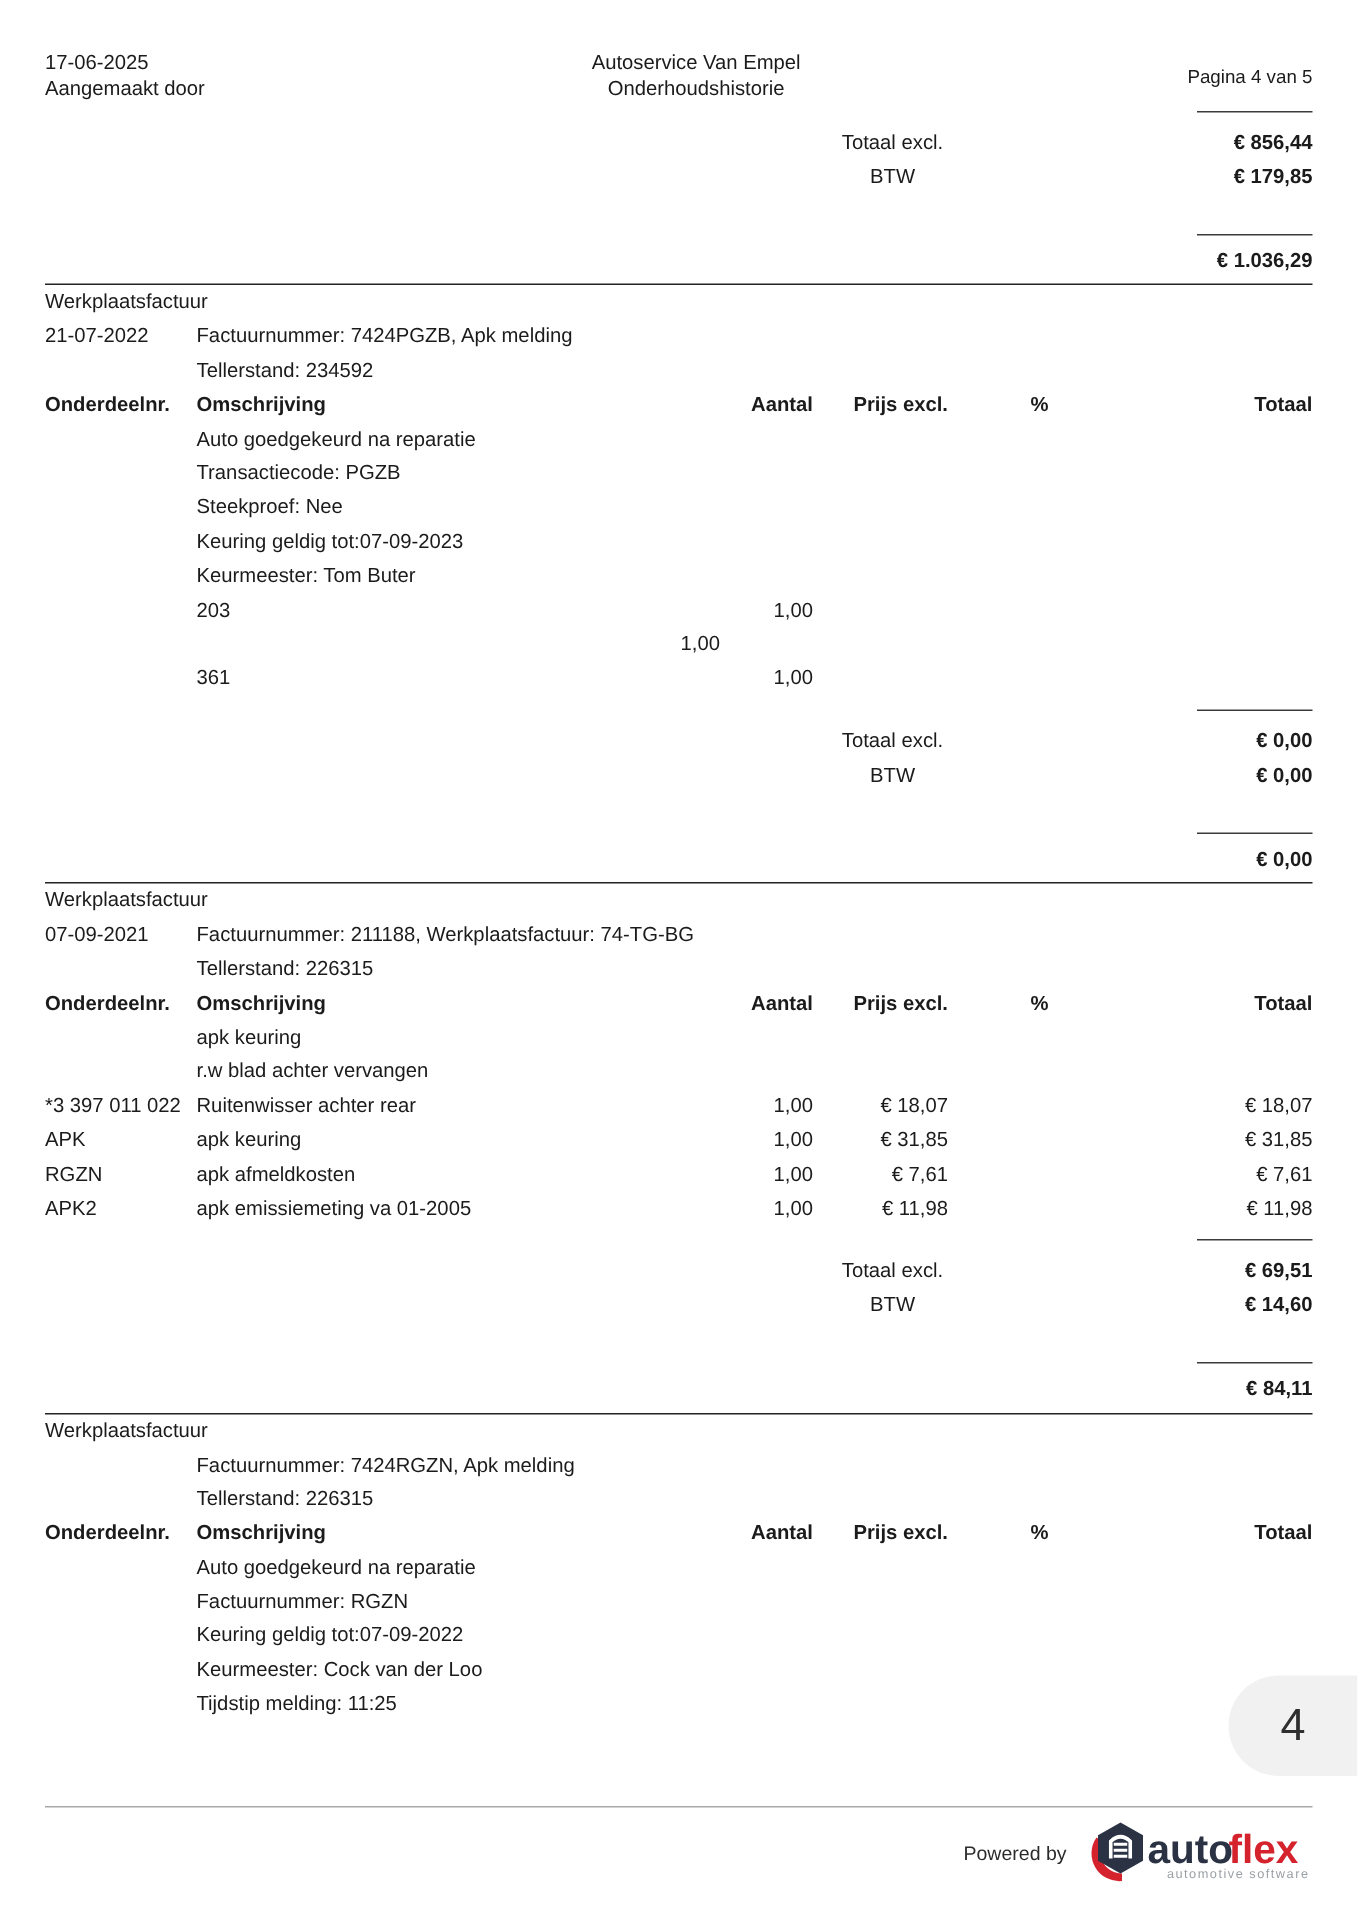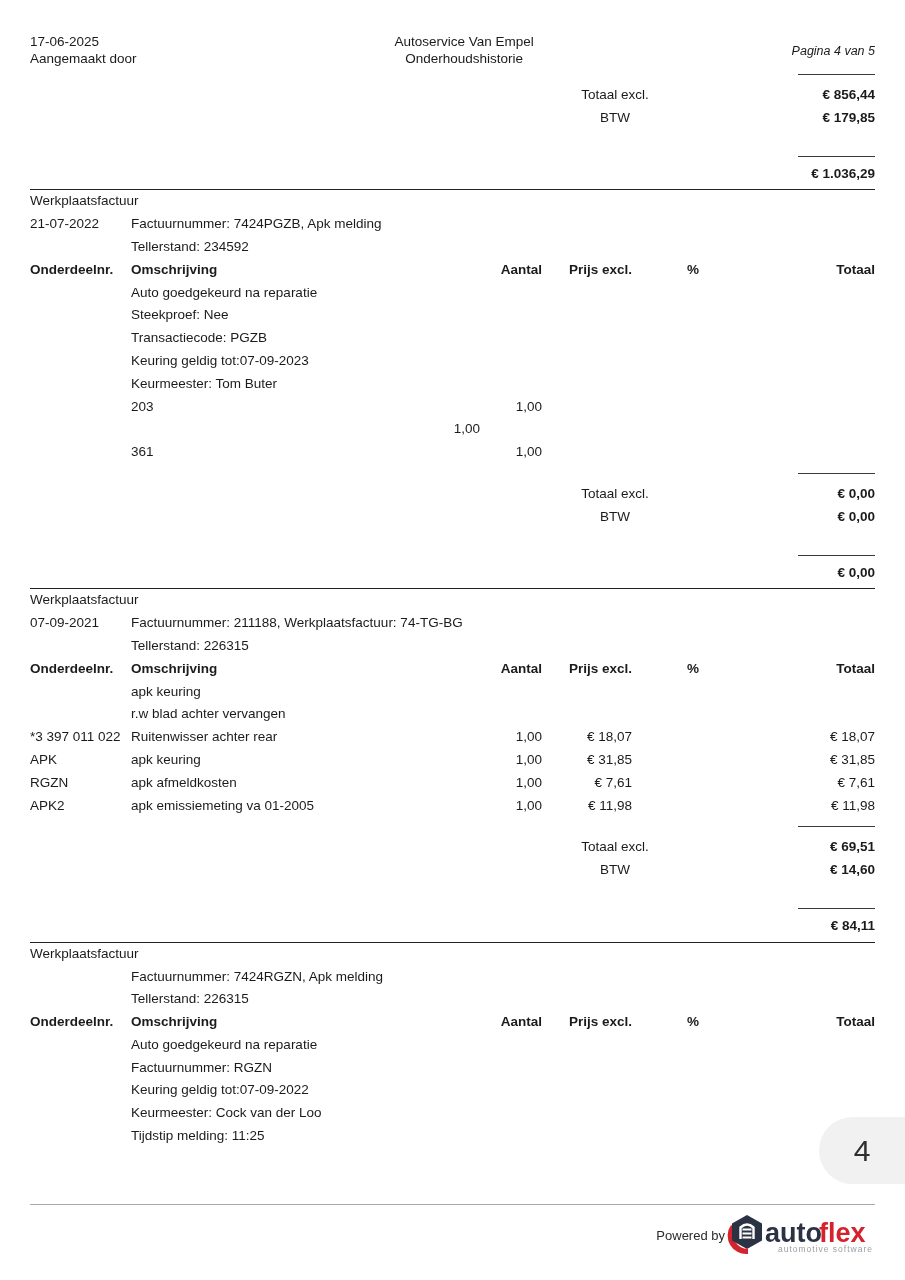--- a/index.html
+++ b/index.html
@@ -7,44 +7,44 @@
     width:905px;height:1280px;position:relative;background:#ffffff;
     font-family:"Liberation Sans","DejaVu Sans",sans-serif;
     color:#1b1b1b;font-size:13.5px;overflow:hidden;
   }
   .page{position:absolute;inset:0;padding:33px 30px 0 30px;box-sizing:border-box;}
 
   
   .doc-header{display:flex;justify-content:space-between;align-items:center;}
   .hdr-left{line-height:17px;}
   .hdr-center{text-align:center;line-height:17px;}
-  .hdr-right{font-size:12.5px;padding-top:2px;font-style:italic;}
+  .hdr-right{font-size:12.5px;padding-top:2px;}
 
   
   .totals{margin-top:7px;}
   .t-line{border-top:1px solid #3a3a3a;width:77px;margin-left:auto;}
   .t-line.first{margin-bottom:9px;}
   .t-line.second{margin-top:26px;margin-bottom:6px;}
-  .t-row{display:flex;justify-content:flex-end;line-height:22.8px;}
+  .t-row{display:flex;justify-content:flex-end;line-height:22.8px;gap:20px;}
   .t-label{width:150px;text-align:center;margin-right:35px;}
   .t-val{width:150px;text-align:right;font-weight:bold;}
   .t-grand{display:flex;justify-content:flex-end;line-height:22.8px;margin-bottom:4px;}
   .section-divider{border-top:1.4px solid #222;}
 
   
   .sec-title{line-height:22.8px;}
   .meta-row{display:grid;grid-template-columns:101px 1fr;line-height:22.8px;}
   .trow{display:grid;grid-template-columns:101px 1fr 62px 90px 122px 121px;line-height:22.8px;}
   .trow .c-qty,.trow .c-price,.trow .c-total{text-align:right;}
   .trow .c-pct{text-align:center;}
   .thead{font-weight:bold;}
 
   
   .footer-line{position:absolute;left:30px;right:30px;top:1204px;border-top:1.6px solid #a9a9a9;}
-  .footer{position:absolute;right:30px;top:1212px;display:flex;align-items:center;}
+  .footer{position:absolute;right:30px;top:1212px;display:flex;align-items:center;gap:14px;}
   .powered{font-size:13px;color:#2b2b2b;}
 
   
   .page-pill{
     position:absolute;right:0;top:1117px;width:86px;height:67px;
     background:#f1f1f2;border-radius:34px 0 0 34px;
     display:flex;align-items:center;justify-content:center;
     font-size:30px;color:#2f2f2f;
   }
 </style>
@@ -109,29 +109,29 @@
           <div class="trow">
             <span class="c-part"></span>
             <span class="c-desc">Auto goedgekeurd na reparatie</span>
             <span class="c-qty"></span>
             <span class="c-price"></span>
             <span class="c-pct"></span>
             <span class="c-total"></span>
           </div>
           <div class="trow">
             <span class="c-part"></span>
+            <span class="c-desc">Transactiecode: PGZB</span>
+            <span class="c-qty"></span>
+            <span class="c-price"></span>
+            <span class="c-pct"></span>
+            <span class="c-total"></span>
+          </div>
+          <div class="trow">
+            <span class="c-part"></span>
             <span class="c-desc">Steekproef: Nee</span>
-            <span class="c-qty"></span>
-            <span class="c-price"></span>
-            <span class="c-pct"></span>
-            <span class="c-total"></span>
-          </div>
-          <div class="trow">
-            <span class="c-part"></span>
-            <span class="c-desc">Transactiecode: PGZB</span>
             <span class="c-qty"></span>
             <span class="c-price"></span>
             <span class="c-pct"></span>
             <span class="c-total"></span>
           </div>
           <div class="trow">
             <span class="c-part"></span>
             <span class="c-desc">Keuring geldig tot:07-09-2023</span>
             <span class="c-qty"></span>
             <span class="c-price"></span>

